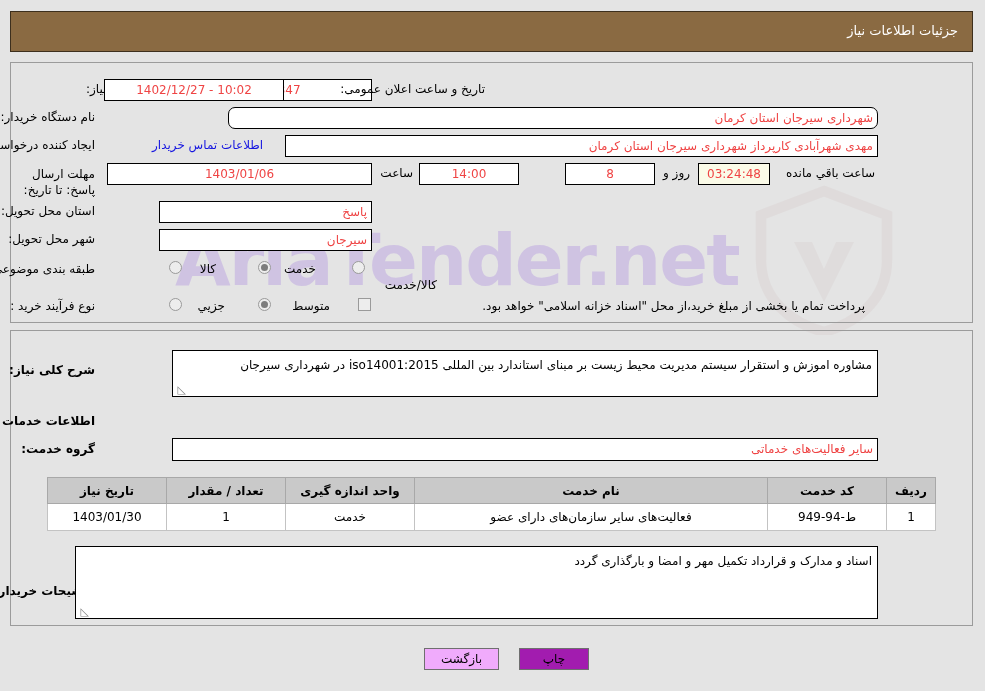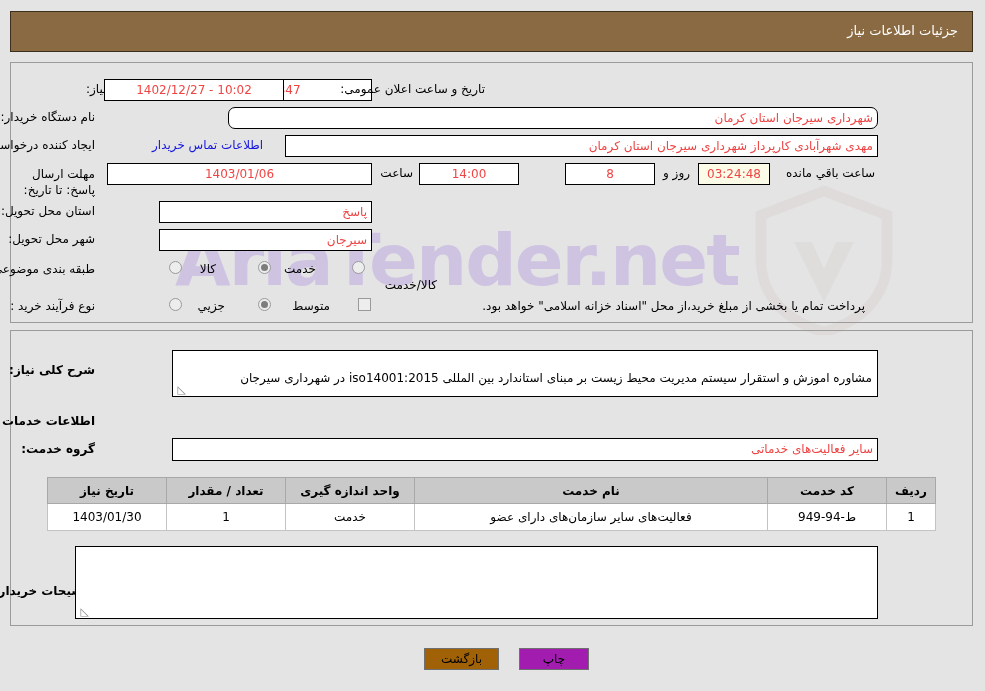--- a/index.html
+++ b/index.html
@@ -80,21 +80,21 @@
   }
   .checkbox{
     position:absolute;width:13px;height:13px;
     background:#ededed;border:1px solid #9a9a9a;box-sizing:border-box;z-index:3;
   }
   
   .ta{
     position:absolute;box-sizing:border-box;
     background:#ffffff;border:1px solid #000;
     font-size:12px;color:#000;line-height:1.6;
-    padding:18px 5px 0 5px;text-align:right;
+    padding:5px 5px 0 5px;text-align:right;
     overflow:hidden;z-index:3;
   }
   .ta .grip{
     position:absolute;left:2px;bottom:1px;width:11px;height:11px;
     color:#888;font-size:11px;line-height:11px;
   }
   
   .tbl{
     position:absolute;left:47px;top:477px;width:889px;
     border-collapse:collapse;z-index:3;
@@ -109,21 +109,21 @@
     background:#ffffff;border:1px solid #c3c3c3;
     font-size:12px;color:#000;height:26px;padding:0 4px;text-align:center;
   }
   
   .btn{
     position:absolute;box-sizing:border-box;
     border:1px solid #6f6f6f;font-size:12px;color:#000;
     text-align:center;line-height:20px;height:22px;cursor:pointer;z-index:3;
   }
   #btn-print{left:519px;top:648px;width:70px;background:#a21caf;}
-  #btn-back{left:424px;top:648px;width:75px;background:#a16207;}
+  #btn-back{left:424px;top:648px;width:75px;background:#f0abfc;}
 </style>
 </head>
 <body>
 
 <div id="watermark">
   <div class="wm-inner">
     <svg width="150" height="150" viewBox="0 0 100 100">
       <path d="M50 4 L92 20 L92 50 C92 76 72 92 50 98 C28 92 8 76 8 50 L8 20 Z" fill="none" stroke="#c9b4b4" stroke-width="7"></path>
       <path d="M30 38 L50 78 L70 38 L58 38 L50 56 L42 38 Z" fill="#cbb6b6"></path>
     </svg>
@@ -213,17 +213,18 @@
       <td>فعالیت‌های سایر سازمان‌های دارای عضو</td>
       <td>خدمت</td>
       <td>1</td>
       <td style="direction:ltr;">1403/01/30</td>
     </tr>
   </tbody>
 </table>
 
 <span class="lbl bold" style="right:890px;top:584px;">توضیحات خریدار:</span>
 <div class="ta" style="left:75px;top:546px;width:803px;height:73px;">
+  <span>اسناد و مدارک و قرارداد تکمیل مهر و امضا و بارگذاری گردد</span>
   <span class="grip">◺</span>
 </div>
 
 <div class="btn" id="btn-print">چاپ</div>
 <div class="btn" id="btn-back">بازگشت</div>
 
 </body></html>

